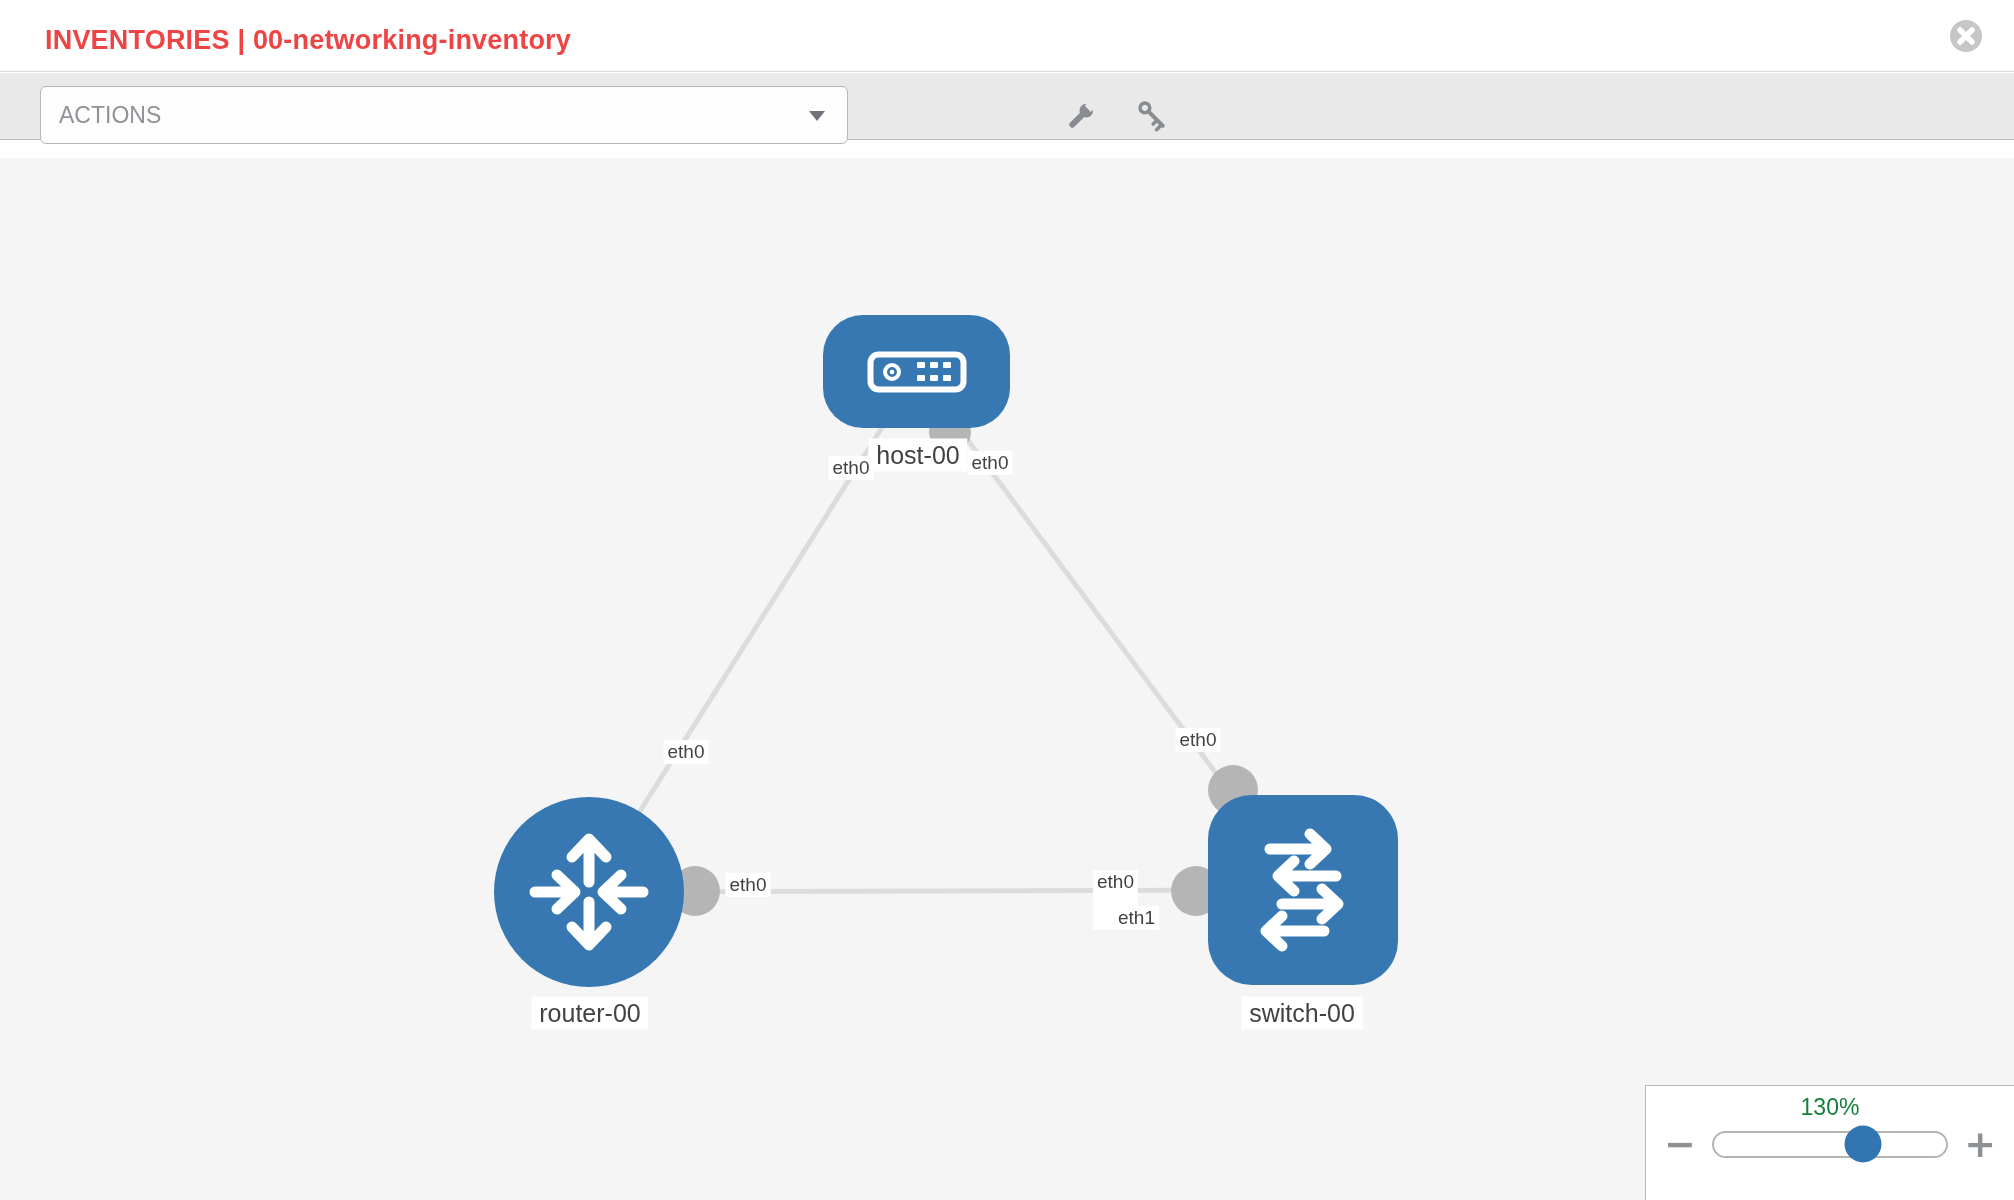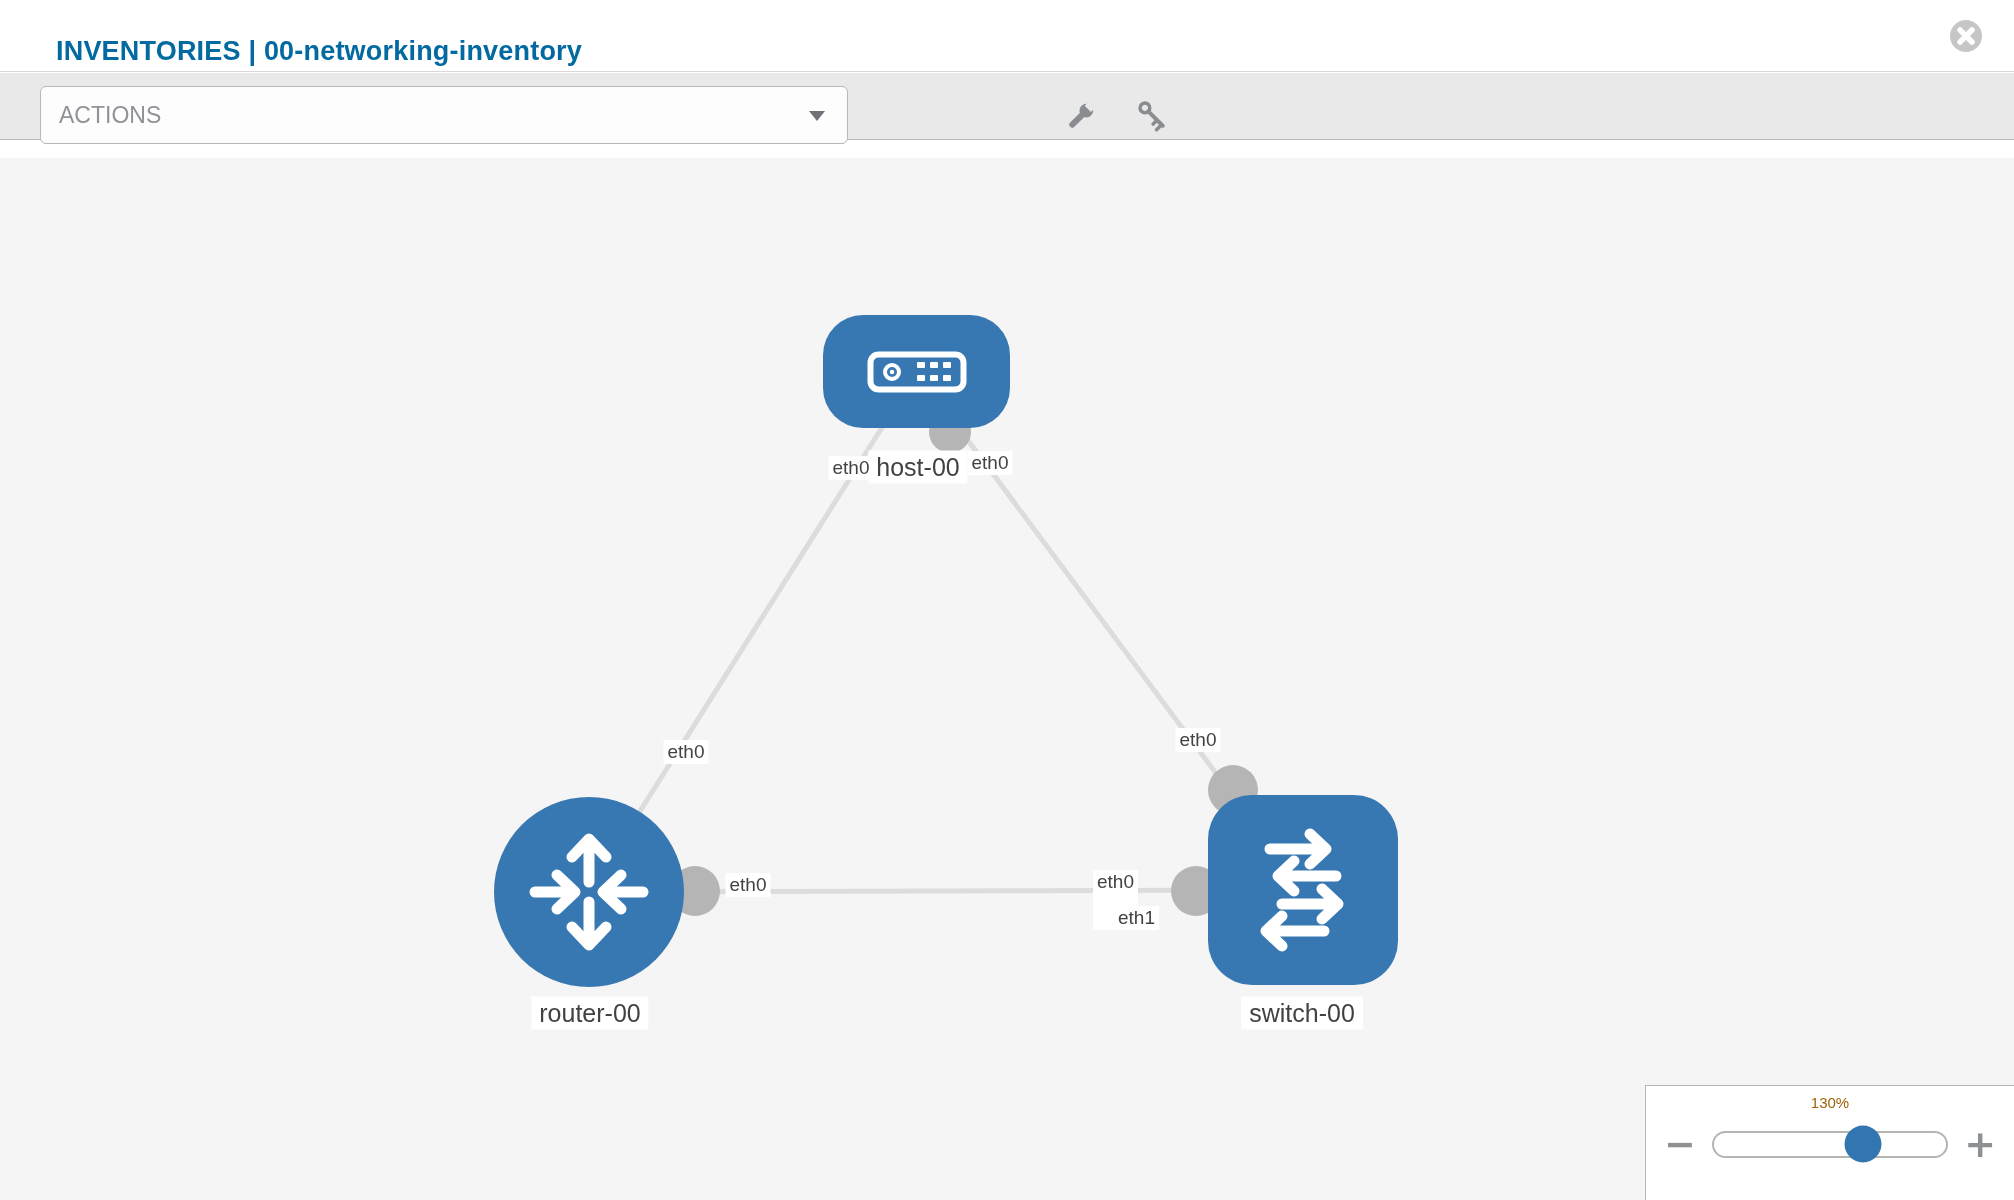--- a/index.html
+++ b/index.html
@@ -5,22 +5,22 @@
   * { box-sizing: border-box; }
   html,body { margin:0; padding:0; }
   body {
     width:2014px; height:1200px; position:relative; overflow:hidden;
     background:#ffffff; font-family:"Liberation Sans", sans-serif;
   }
 
   
   .titlebar { position:absolute; top:0; left:0; right:0; height:72px;
     background:#ffffff; border-bottom:1px solid #d9d9d9; z-index:5; }
-  .page-title { position:absolute; left:40px; top:0; margin:16px; line-height:71px;
-    font-size:27px; font-weight:bold; color:#0369a1; letter-spacing:.2px; }
+  .page-title { position:absolute; left:40px; top:0; margin:5px; line-height:71px;
+    font-size:27px; font-weight:bold; color:#ef4444; letter-spacing:.2px; }
   .close-btn { position:absolute; right:30px; top:18px; width:36px; height:36px;
     padding:0; border:none; background:transparent; cursor:pointer; }
 
   
   .toolbar { position:absolute; top:73px; left:0; right:0; height:67px;
     background:#e9e9e9; border-bottom:1px solid #b9b9b9; z-index:5; }
   .select { position:absolute; top:13px; height:58px; background:#fdfdfd;
     border:1px solid #b7b7b7; border-radius:6px; cursor:pointer; }
   .select .sel-label { position:absolute; left:18px; top:0; line-height:56px;
     font-size:23px; color:#8f9297; }
@@ -44,40 +44,40 @@
     justify-content:center; cursor:pointer; z-index:2; }
   .node-host   { left:823px;  top:157px; width:187px; height:113px; border-radius:40px; }
   .node-router { left:494px;  top:639px; width:190px; height:190px; border-radius:50%; }
   .node-switch { left:1208px; top:637px; width:190px; height:190px; border-radius:44px; }
 
   .lbl { position:absolute; transform:translate(-50%,-50%); background:#ffffff;
     color:#424242; white-space:nowrap; z-index:3; }
   .node-lbl { font-size:25px; padding:2px 8px; }
   .eth-lbl  { font-size:19px; padding:1px 4px; }
 
-  .lbl-host    { left:918px;  top:297px;margin-top:12px; }
+  .lbl-host    { left:918px;  top:297px; }
   .lbl-router  { left:590px;  top:855px; }
   .lbl-switch  { left:1302px; top:855px; }
   .eth-host-left    { left:851px;  top:310px; }
   .eth-host-right   { left:990px;  top:305px; }
   .eth-link-router  { left:686px;  top:594px; }
   .eth-link-switch  { left:1198px; top:582px; }
   .eth-router-right { left:748px;  top:727px; }
 
   .eth-pair { position:absolute; left:1093px; top:712px; display:flex; z-index:3; }
   .eth-pair .eth { background:#fff; font-size:19px; padding:1px 4px; color:#424242;
     white-space:nowrap; }
   .eth-pair .front { margin-left:-24px; position:relative;margin-top:36px; }
 
   
   .zoom-panel { position:absolute; left:1645px; top:927px; right:0; bottom:0;
     background:#ffffff; border-top:1px solid #b7b7b7; border-left:1px solid #b7b7b7;
     z-index:4; }
   .zoom-level { position:absolute; top:8px; left:0; right:0; text-align:center;
-    font-size:15px; color:#a16207; }
+    font-size:23px; color:#15803d; }
   .zoom-row { position:absolute; left:16px; right:16px; top:39px; height:38px;
     display:flex; align-items:center; gap:14px; }
   .zoom-btn { font-size:38px; font-weight:bold; color:#8d9194; background:none;
     border:none; padding:0 2px; line-height:30px; cursor:pointer;
     font-family:"DejaVu Sans", sans-serif; }
   .slider-track { position:relative; flex:1; height:27px; background:#fff;
     border:2px solid #b4b4b4; border-radius:15px; cursor:pointer; }
   .slider-thumb { position:absolute; top:50%; left:64%; width:37px; height:37px;
     border-radius:50%; background:#3276b1; transform:translate(-50%,-50%);
     cursor:grab; }

